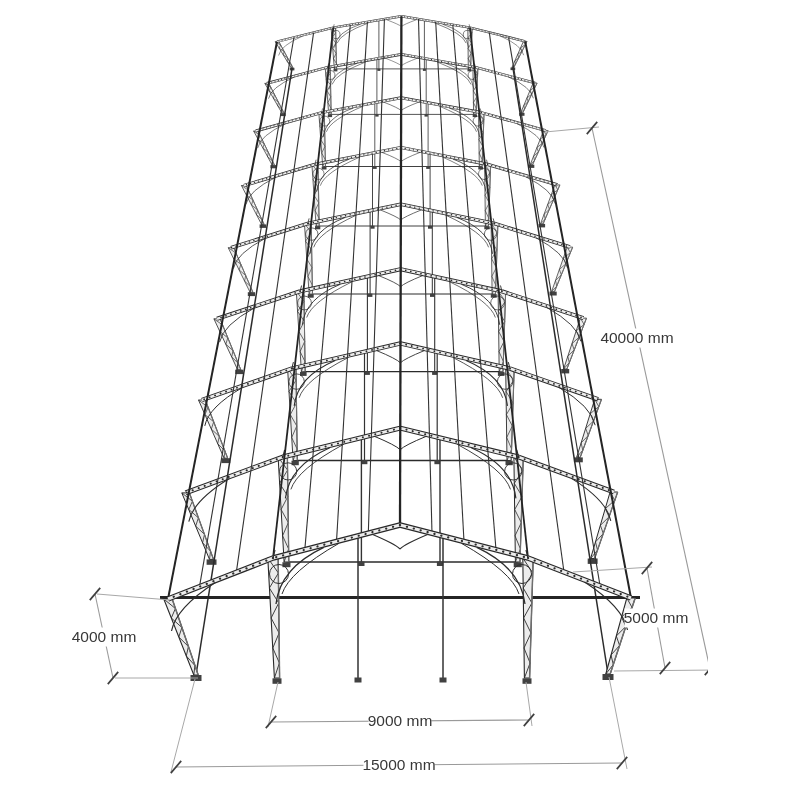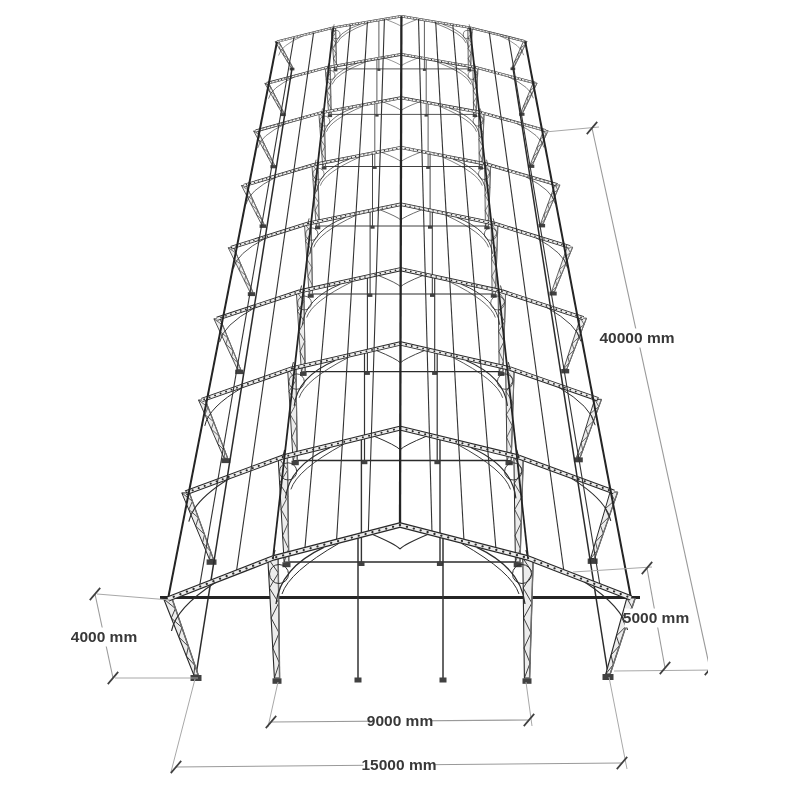--- a/index.html
+++ b/index.html
@@ -1,16 +1,16 @@
 <!DOCTYPE html>
 <html><head>
 <meta charset="utf-8">
 <style>
   html,body{margin:0;padding:0;background:#ffffff;}
-  #stage{position:relative;width:708px;height:800px;background:#0369a1;overflow:hidden;font-weight:bold;}
+  #stage{position:relative;width:708px;height:800px;background:#0369a1;overflow:hidden;}
   svg text{font-family:"Liberation Sans", sans-serif;}
 </style>
 </head>
 <body>
 
 <div id="stage"><svg xmlns="http://www.w3.org/2000/svg" width="800" height="800" viewBox="0 0 800 800">
       <rect x="0.0" y="0.0" width="800.0" height="800.0" fill="#ffffff"></rect>
       <g>
         <line x1="335.5" y1="68.9" x2="469.5" y2="68.9" stroke="#2b2b2b" stroke-width="0.8"></line>
         <line x1="330.0" y1="114.4" x2="474.8" y2="114.4" stroke="#2b2b2b" stroke-width="0.8"></line>

